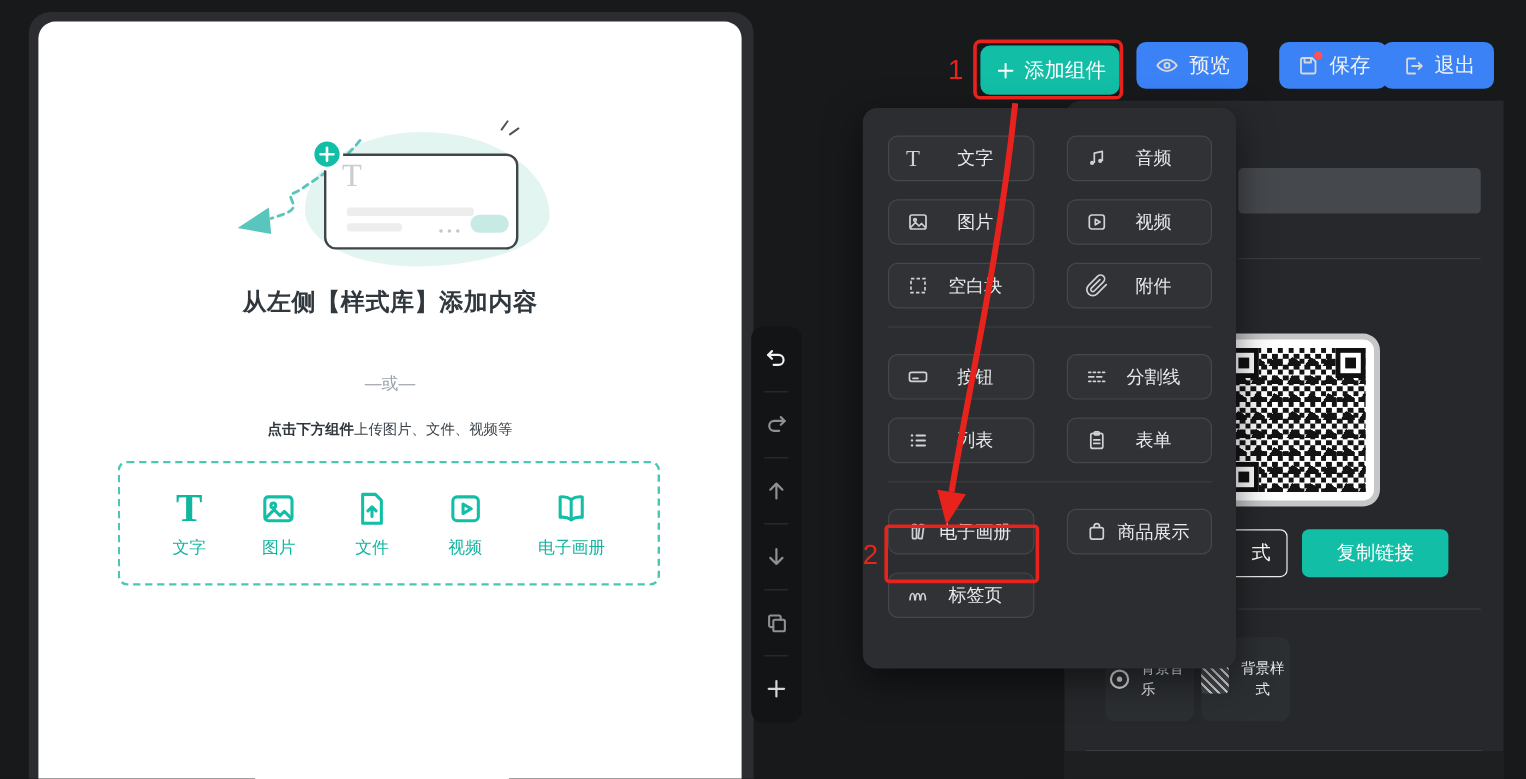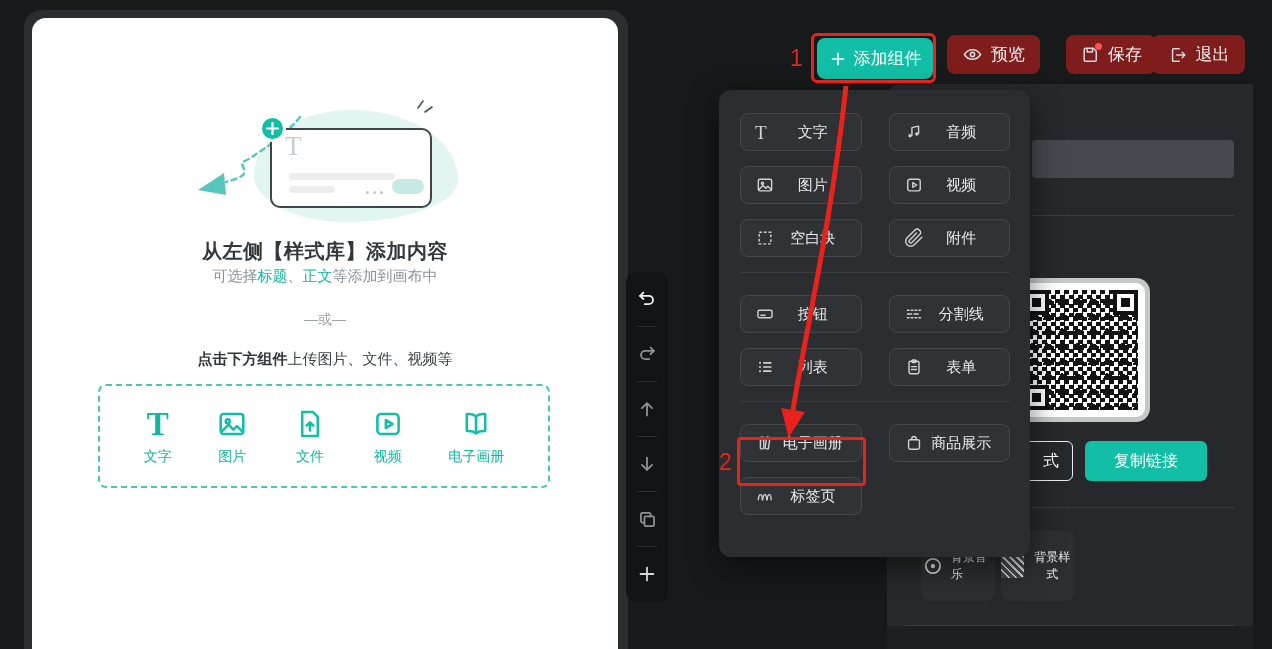--- a/index.html
+++ b/index.html
@@ -21,41 +21,41 @@
   .mini-line2 { position:absolute; left:17px; top:56px; width:46px; height:7px; background:#ededee; border-radius:3px; }
   .mini-dot { position:absolute; top:61px; width:3px; height:3px; border-radius:50%; background:#c2c7cb; }
   .mini-pill { position:absolute; left:120px; top:49px; width:32px; height:15px; background:#c7ebe4; border-radius:8px; }
   .plus-badge { position:absolute; left:227px; top:97px; width:27px; height:27px; border-radius:50%;
     background:#12bfa6; border:3px solid #fff; display:flex; align-items:center; justify-content:center; color:#fff; }
   .c-heading { position:absolute; top:220px; width:100%; text-align:center;
     font-size:20px; font-weight:bold; color:#30373d; letter-spacing:.5px; }
   .c-sub { position:absolute; top:249px; width:100%; text-align:center; font-size:15px; color:#8b9299; }
   .c-sub .teal { color:#12b3a0; }
   .c-or { position:absolute; top:293px; width:100%; text-align:center; font-size:14px; color:#9aa1a7; }
-  .c-hint { position:absolute; top:332px; width:100%; text-align:center; font-size:15px; color:#3a4147; }
+  .c-hint { position:absolute; top:332px; width:100%; text-align:center; font-size:12px; color:#3a4147; }
   .c-hint .b { font-weight:bold; color:#2f363c; }
   .upload-box { position:absolute; left:66px; top:366px; width:452px; height:104px;
     border:2px dashed #46c8b4; border-radius:8px; display:flex; justify-content:space-evenly; align-items:center; }
   .up-item { display:flex; flex-direction:column; align-items:center; gap:7px; color:#12b5a0; cursor:pointer; }
   .up-item .lb { font-size:14px; }
   .up-item .serif-t { font-family:"Liberation Serif","DejaVu Serif",serif; font-size:33px; font-weight:bold; line-height:34px; }
   .up-ic svg { display:block; }
 
   
   .side-toolbar { position:absolute; left:626px; top:272px; width:42px; height:330px;
     background:#131415; border-radius:10px; display:flex; flex-direction:column; align-items:center; z-index:6; }
   .tool-btn { width:42px; height:54px; display:flex; align-items:center; justify-content:center; cursor:pointer; }
   .tool-sep { width:20px; height:1px; background:#2d2e30; }
   .ic-strong { color:#eef0f1; } .ic-dim { color:#8e9194; } .ic-mid { color:#d4d6d8; }
 
   
   .add-btn { position:absolute; left:817px; top:38px; width:116px; height:41px; background:#12bfa6;
     border-radius:8px; display:flex; align-items:center; justify-content:center; gap:7px;
     color:#fff; font-size:17px; z-index:15; cursor:pointer; }
-  .top-btn { position:absolute; top:35px; height:39px; background:#7f1d1d; border-radius:8px;
+  .top-btn { position:absolute; top:35px; height:39px; background:#3b82f6; border-radius:8px;
     display:flex; align-items:center; justify-content:center; gap:8px; color:#f0f2f3; font-size:17px;
     z-index:15; cursor:pointer; }
   .top-btn .tic { position:relative; display:flex; color:#d6d8da; }
   .red-dot { position:absolute; right:-2px; top:-2px; width:7px; height:7px; border-radius:50%; background:#ff5252; }
 
   
   .right-panel { position:absolute; left:887px; top:84px; width:366px; height:565px;
     background:#26282b; border-radius:14px 0 0 0; }
   .gray-bar { position:absolute; left:145px; top:56px; width:202px; height:38px; background:#45484c; border-radius:4px; cursor:pointer; }
   .p-div { position:absolute; height:1px; background:#3a3d40; }
@@ -125,21 +125,20 @@
     <div class="plus-badge">
       <svg width="13" height="13" viewBox="0 0 13 13">
           <path d="M6.5 1v11M1 6.5h11" stroke="#fff" stroke-width="2.2" stroke-linecap="round"></path>
         </svg>
     </div>
     <svg style="position:absolute;left:383px;top:79px;" width="20" height="18" viewBox="0 0 20 18">
       <path d="M3 11l5-7M10 15l7-5" stroke="#4a5358" stroke-width="1.6" fill="none" stroke-linecap="round"></path>
     </svg>
 
     <div class="c-heading">从左侧【样式库】添加内容</div>
-    <div class="c-sub"><span>可选择</span><span class="teal">标题</span><span>、</span><span class="teal">正文</span><span>等添加到画布中</span></div>
     <div class="c-or">—或—</div>
     <div class="c-hint"><span class="b">点击下方组件</span><span>上传图片、文件、视频等</span></div>
 
     <div class="upload-box">
       <div class="up-item">
         <span class="serif-t">T</span>
         <span class="lb">文字</span>
       </div>
       <div class="up-item">
         <span class="up-ic">

